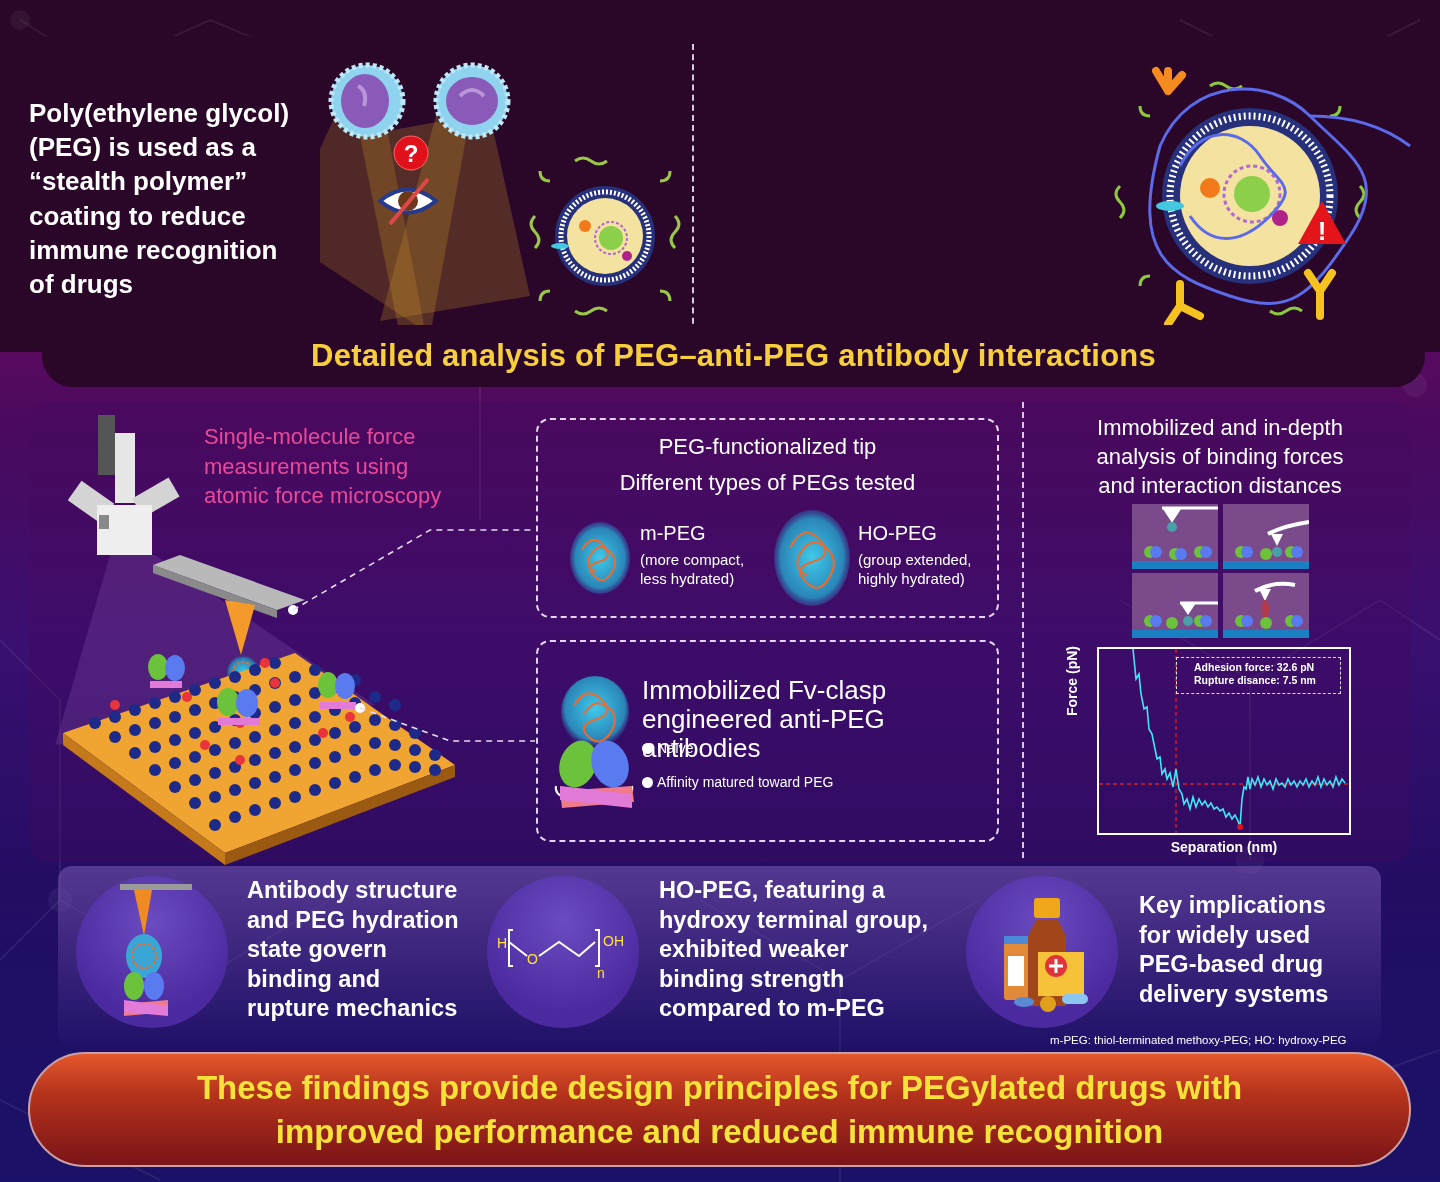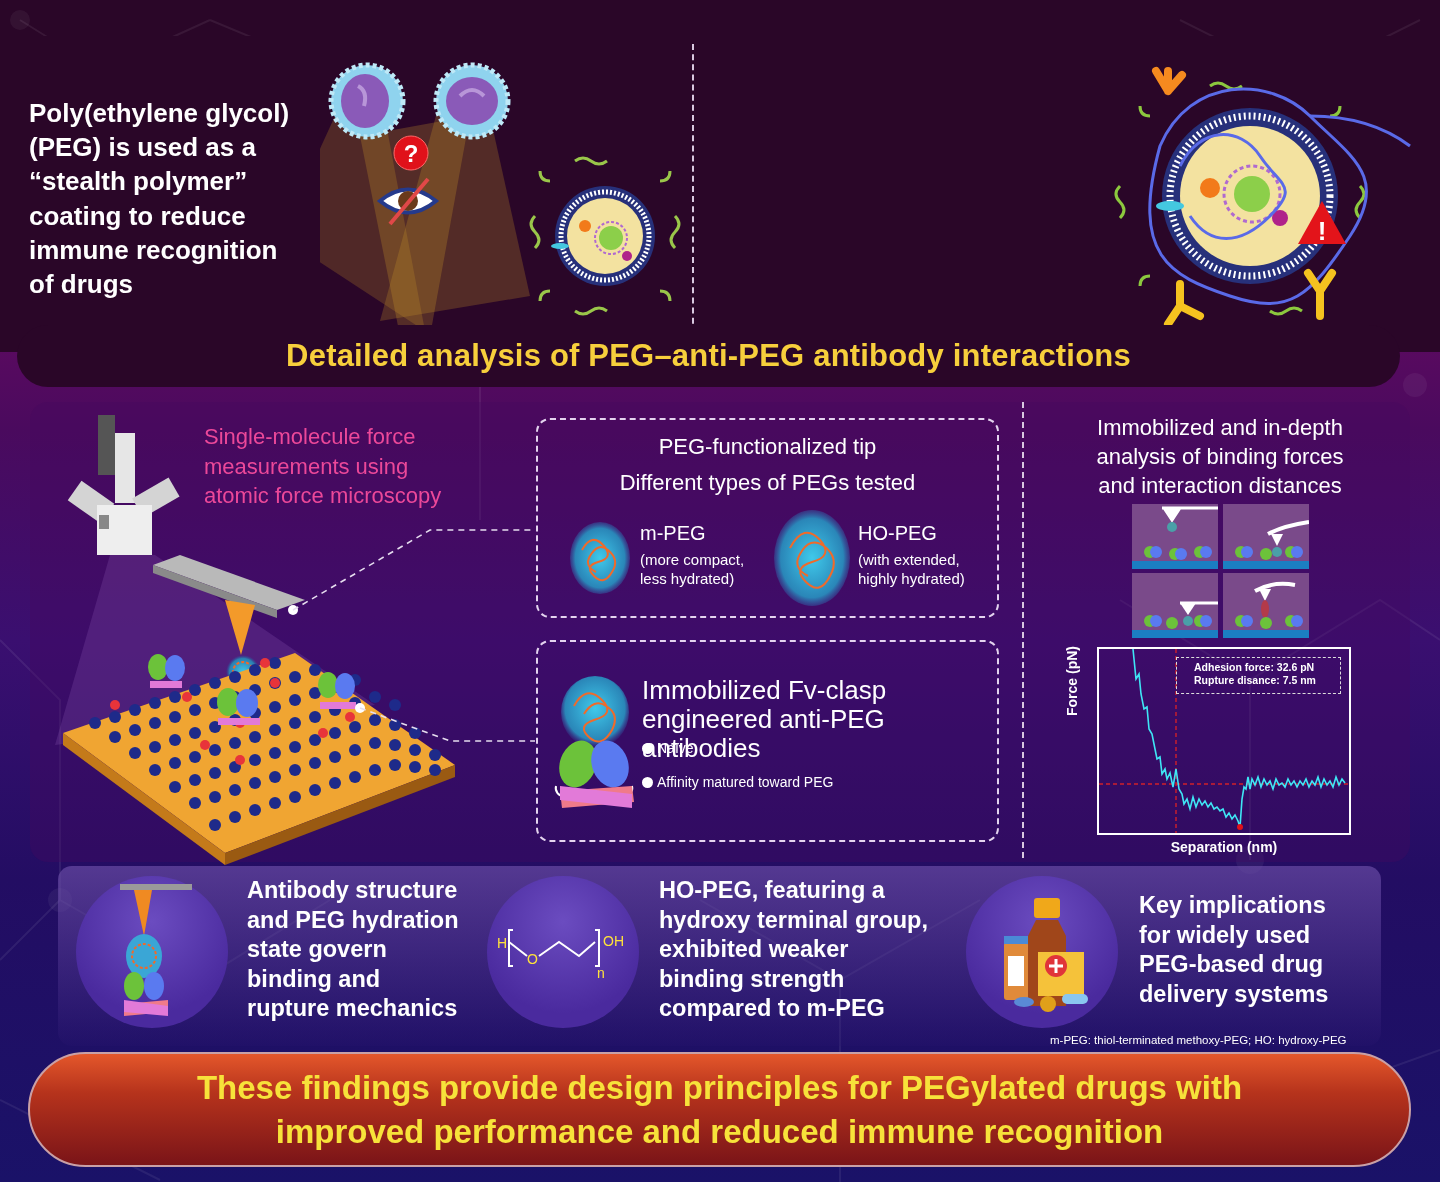--- a/index.html
+++ b/index.html
@@ -13,21 +13,21 @@
   .abs { position: absolute; }
   .hexbg { position:absolute; inset:0; pointer-events:none; }
 
   
   .top { position:absolute; left:0; top:0; width:1440px; height:316px; background:#2a0628; overflow:hidden;margin-top:36px; }
   .intro-text { position:absolute; left:29px; top:60px; width:300px; font-weight:700; font-size:26px; line-height:34.2px; }
   .however-text { position:absolute; left:710px; top:44px; width:410px; font-weight:700; font-size:26px; line-height:34px; }
   .vdash-top { position:absolute; left:692px; top:8px; height:300px; border-left:2px dashed #d9c9e0; }
 
   
-  .banner { position:absolute; left:17px; top:325px; width:1383px; height:62px; border-radius:31px; background:#2a0628; display:flex; align-items:center; justify-content:center; }
+  .banner { position:absolute; left:42px; top:325px; width:1383px; height:62px; border-radius:31px; background:#2a0628; display:flex; align-items:center; justify-content:center; }
   .banner-title { color:#f7cf3c; font-weight:700; font-size:31px; letter-spacing:0.2px; }
 
   
   .panel { position:absolute; left:30px; top:402px; width:1380px; height:460px; border-radius:18px; background:rgba(70,10,95,0.35); }
   .afm-caption { position:absolute; left:204px; top:422px; width:300px; font-size:22px; line-height:29.5px; color:#ec4899; }
   .dbox { position:absolute; border:2px dashed #e4d4ef; border-radius:14px; }
   .box1 { left:536px; top:418px; width:463px; height:200px; }
   .box2 { left:536px; top:640px; width:463px; height:202px; }
   .box-line { position:absolute; width:100%; text-align:center; font-size:22px; color:#fff; }
   .peg-name { position:absolute; font-size:20px; color:#fff; }
@@ -374,21 +374,21 @@
           <stop offset="0" stop-color="#3fc9ea"></stop>
           <stop offset="0.75" stop-color="#2a86b8"></stop>
           <stop offset="1" stop-color="rgba(50,80,160,0.1)"></stop>
         </radialGradient>
       </defs>
     <ellipse cx="40" cy="50" rx="38" ry="48" fill="url(#g2)"></ellipse>
     <path d="M18 40 q14 -26 30 -8 q14 16 -8 22 q-20 6 -6 20 q14 14 24 -6 q10 -18 -6 -30 q-14 -10 -24 8 q-8 14 8 22" stroke="#f06a2a" stroke-width="2" fill="none"></path>
   </svg>
   <div class="peg-name" style="left:320px;top:102px">HO-PEG</div>
   <div class="peg-desc" style="left:320px;top:130px">
-    <div>(with extended,</div>
+    <div>(group extended,</div>
     <div>highly hydrated)</div>
   </div>
 </div>
 
 <div class="dbox box2">
   <svg class="abs" style="left:10px;top:34px" width="90" height="140">
     <defs>
         <radialGradient id="g3" cx="50%" cy="45%" r="55%">
           <stop offset="0" stop-color="#3fc9ea"></stop>
           <stop offset="0.8" stop-color="#2a86b8"></stop>

